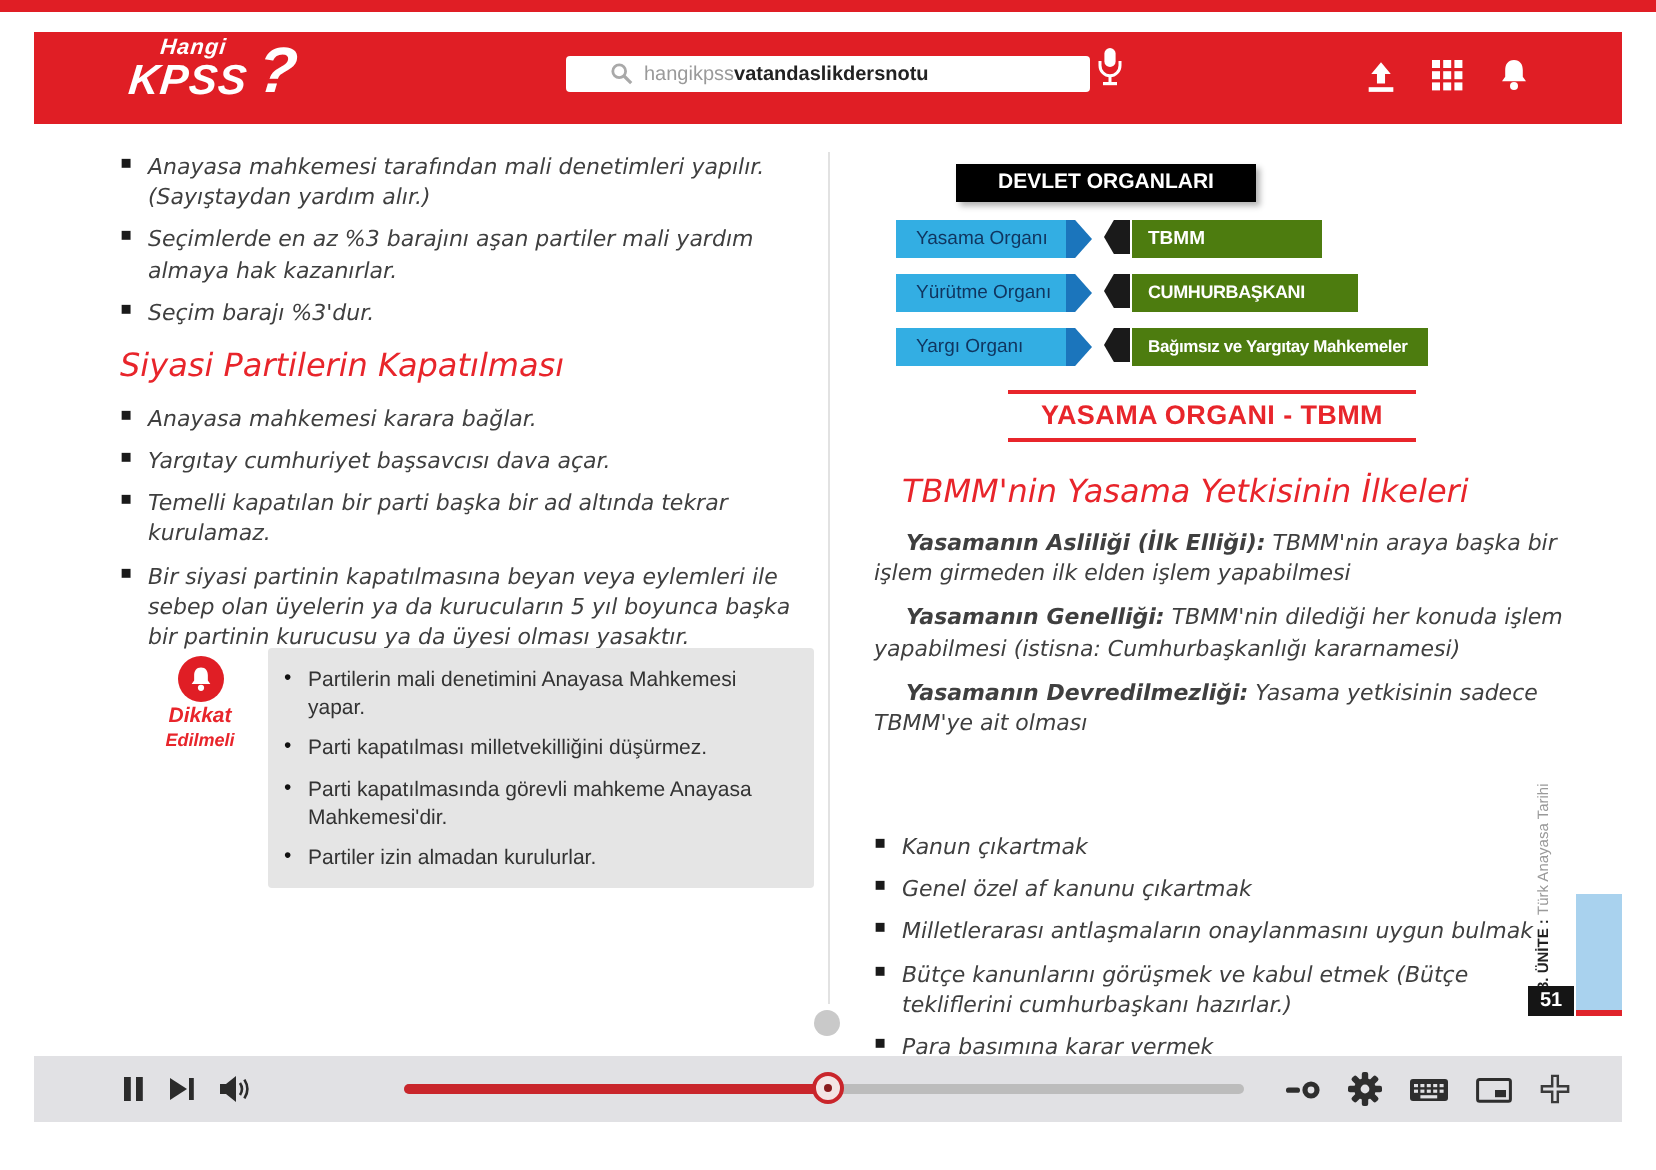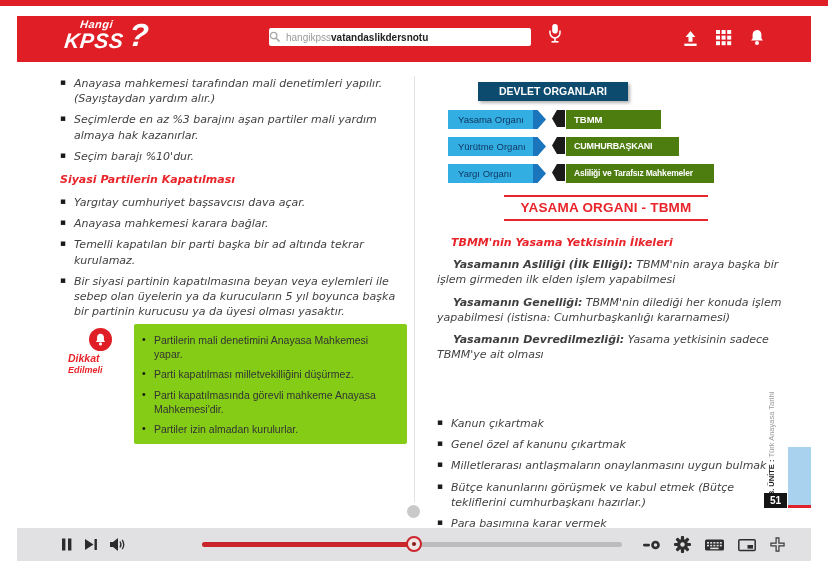--- a/index.html
+++ b/index.html
@@ -6,54 +6,54 @@
   #app{position:relative;width:828px;height:585px;background:#fff;overflow:hidden;
        font-family:"Liberation Sans",sans-serif;}
   
   .top-strip{position:absolute;left:0;top:0;width:828px;height:6px;background:#E01E25;}
   .header{position:absolute;left:17px;top:16px;width:794px;height:46px;background:#E01E25;}
   .logo{position:absolute;left:48px;top:3px;color:#fff;font-style:italic;font-weight:bold;
         transform:skewX(-6deg);line-height:1;}
   .logo .l1{display:block;font-size:11px;margin-left:14px;letter-spacing:.5px;}
   .logo .l2{display:block;font-size:21px;letter-spacing:.5px;}
   .logo .mark{position:absolute;left:64px;top:0px;font-size:32px;font-weight:bold;}
-  .search{position:absolute;left:252px;top:12px;width:262px;height:18px;background:#fff;
-          border-radius:2px;display:flex;align-items:center;padding-left:0;box-sizing:border-box;}
+  .search{position:absolute;left:266px;top:12px;width:262px;height:18px;background:#fff;
+          border-radius:2px;display:flex;align-items:center;padding-left:22px;box-sizing:border-box;}
   .search .txt{font-size:10px;color:#9a9a9a;margin-left:5px;white-space:nowrap;}
   .search .txt b{color:#222;}
   .mic{position:absolute;left:530px;top:7px;}
   .hicons{position:absolute;right:46px;top:13px;display:flex;gap:17px;align-items:center;}
   
   .page{position:absolute;left:17px;top:62px;width:794px;height:466px;background:#fff;}
   .vdiv{position:absolute;left:414px;top:76px;width:1px;height:426px;background:#e2e2e2;}
   .vdot{position:absolute;left:407px;top:505px;width:13px;height:13px;border-radius:50%;background:#c9c9c9;}
   
   .notes{font-family:"DejaVu Sans",sans-serif;font-style:italic;font-size:11px;color:#3f3f3f;
          line-height:1.38;}
   .notes ul{list-style:none;margin:0;padding:0;}
   .notes li{position:relative;padding-left:14px;margin-bottom:6px;}
   .notes li::before{content:"▪";position:absolute;left:0;top:0;font-size:9px;color:#1a1a1a;font-style:normal;}
-  .red-h{color:#E8252B;font-weight:bold;font-size:11px;margin:8px 0 8px 0;}
+  .red-h{color:#E8252B;font-weight:normal;font-size:16px;margin:8px 0 8px 0;}
   .left-col{position:absolute;left:60px;top:76px;width:348px;}
   
   .dikkat{position:absolute;left:60px;top:324px;width:347px;}
-  .dk-label{position:absolute;left:8px;top:4px;width:64px;color:#E8252B;
+  .dk-label{position:absolute;left:8px;top:4px;width:64px;text-align:center;color:#E8252B;
             font-weight:bold;font-style:italic;}
   .dk-circle{width:23px;height:23px;border-radius:50%;background:#E01E25;margin:0 auto 2px auto;
              display:flex;align-items:center;justify-content:center;}
   .dk-l1{font-size:10.5px;line-height:1.1;}
   .dk-l2{font-size:9px;line-height:1.2;}
-  .dk-box{margin-left:74px;background:#84cc16;border-radius:2px;padding:9px 26px 8px 8px;}
+  .dk-box{margin-left:74px;background:#e5e5e5;border-radius:2px;padding:9px 26px 8px 8px;}
   .dk-box ul{list-style:none;margin:0;padding:0;font-size:10.5px;color:#333;line-height:1.35;}
   .dk-box li{position:relative;padding-left:12px;margin-bottom:6px;}
   .dk-box li:last-child{margin-bottom:0;}
   .dk-box li::before{content:"•";position:absolute;left:0;top:-1px;color:#111;}
   
   .diagram{position:absolute;left:448px;top:82px;width:335px;}
-  .dg-title{margin-left:30px;width:150px;height:19px;background:#0c4a6e;color:#fff;
+  .dg-title{margin-left:30px;width:150px;height:19px;background:#000000;color:#fff;
             font-size:10.5px;font-weight:bold;text-align:center;line-height:19px;
             box-shadow:2px 2px 3px rgba(0,0,0,.3);}
   .dg-rows{margin-top:9px;}
   .dg-row{display:flex;align-items:flex-start;height:19px;margin-bottom:8px;}
   .bbox{width:75px;height:19px;background:#33AEE3;color:#10355F;font-size:9.5px;
         line-height:19px;padding-left:10px;white-space:nowrap;}
   .barrow{width:13px;height:19px;background:#1B75BC;
           clip-path:polygon(0 0,35% 0,100% 50%,35% 100%,0 100%);}
   .karrow{width:13px;height:17px;background:#1a1a1a;margin-left:6px;
           clip-path:polygon(100% 0,100% 100%,38% 100%,0 50%,38% 0);}
@@ -146,26 +146,26 @@
   </div>
 
   <div class="page"></div>
   <div class="vdiv"></div>
   <div class="vdot"></div>
 
   <div class="left-col notes">
     <ul>
       <li>Anayasa mahkemesi tarafından mali denetimleri yapılır. (Sayıştaydan yardım alır.)</li>
       <li>Seçimlerde en az %3 barajını aşan partiler mali yardım almaya hak kazanırlar.</li>
-      <li>Seçim barajı %10'dur.</li>
+      <li>Seçim barajı %3'dur.</li>
     </ul>
     <div class="red-h">Siyasi Partilerin Kapatılması</div>
     <ul>
+      <li>Anayasa mahkemesi karara bağlar.</li>
       <li>Yargıtay cumhuriyet başsavcısı dava açar.</li>
-      <li>Anayasa mahkemesi karara bağlar.</li>
       <li>Temelli kapatılan bir parti başka bir ad altında tekrar kurulamaz.</li>
       <li>Bir siyasi partinin kapatılmasına beyan veya eylemleri ile sebep olan üyelerin ya da kurucuların 5 yıl boyunca başka bir partinin kurucusu ya da üyesi olması yasaktır.</li>
     </ul>
   </div>
 
   <div class="dikkat">
     <div class="dk-label">
       <div class="dk-circle">
         <svg width="13" height="14" viewBox="0 0 16 18">
           <path d="M8 1 C5 1 3.6 3.2 3.6 6 V9.4 L2 11.6 H14 L12.4 9.4 V6 C12.4 3.2 11 1 8 1 Z" fill="#fff"></path>
@@ -197,21 +197,21 @@
       <div class="dg-row">
         <div class="bbox">Yürütme Organı</div>
         <div class="barrow"></div>
         <div class="karrow"></div>
         <div class="obox ow2">CUMHURBAŞKANI</div>
       </div>
       <div class="dg-row">
         <div class="bbox">Yargı Organı</div>
         <div class="barrow"></div>
         <div class="karrow"></div>
-        <div class="obox ow3">Asliliği ve Tarafsız Mahkemeler</div>
+        <div class="obox ow3">Bağımsız ve Yargıtay Mahkemeler</div>
       </div>
     </div>
   </div>
 
   <div class="sec-title">YASAMA ORGANI - TBMM</div>
 
   <div class="right-text notes">
     <div class="red-h">TBMM'nin Yasama Yetkisinin İlkeleri</div>
     <p><b>Yasamanın Asliliği (İlk Elliği):</b><span> TBMM'nin araya başka bir işlem girmeden ilk elden işlem yapabilmesi</span></p>
     <p><b>Yasamanın Genelliği:</b><span> TBMM'nin dilediği her konuda işlem yapabilmesi (istisna: Cumhurbaşkanlığı kararnamesi)</span></p>

